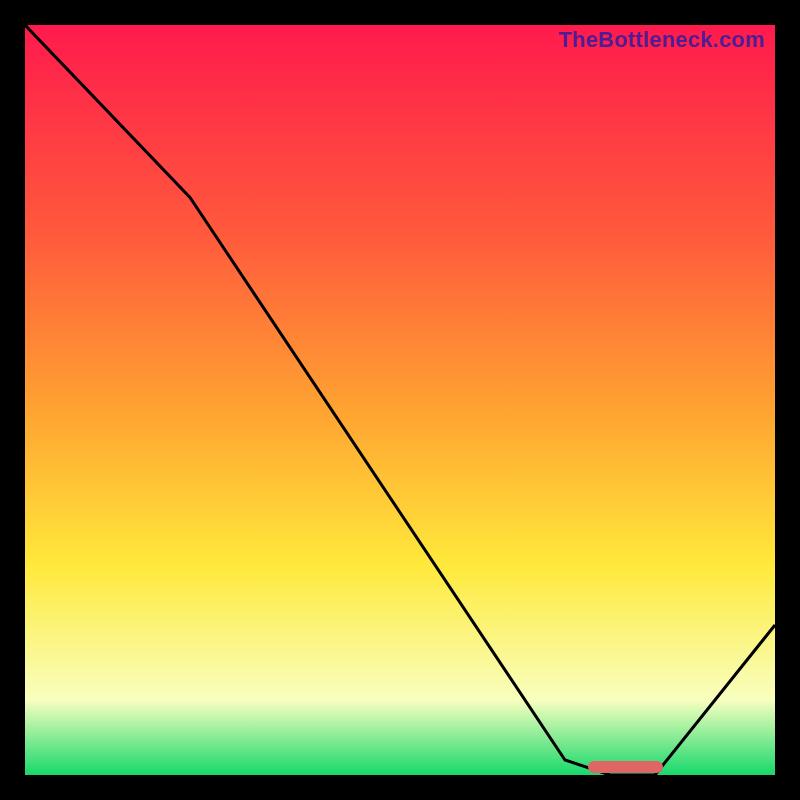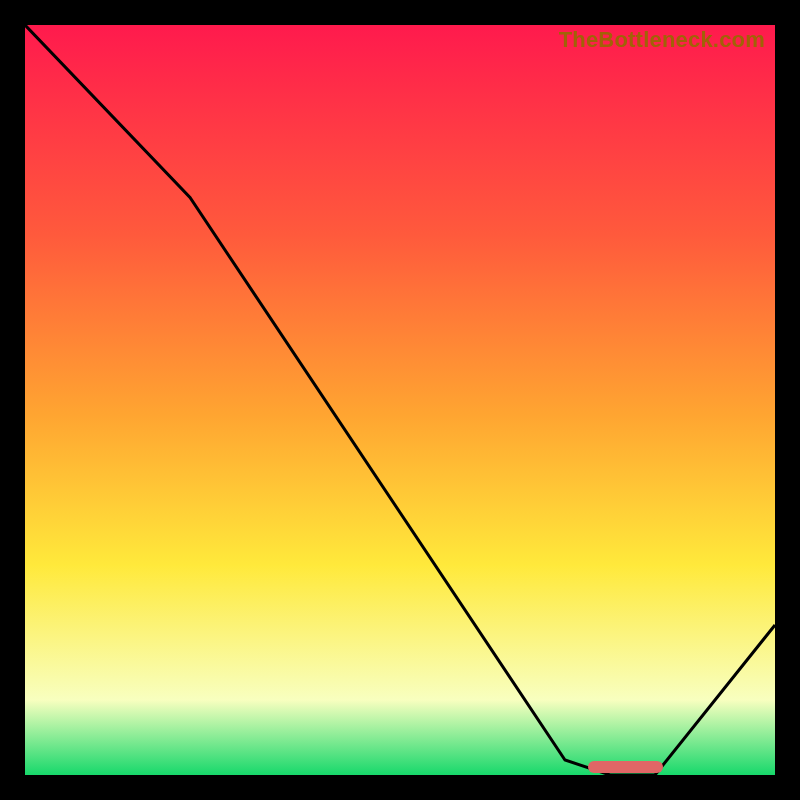--- a/index.html
+++ b/index.html
@@ -32,21 +32,21 @@
   svg.curve {
     position: absolute;
     left: 0; top: 0;
     width: 750px;
     height: 750px;
   }
   .watermark {
     position: absolute;
     top: 2px;
     right: 10px;
-    color: #a16207;
+    color: #4c1d95;
     font-size: 22px;
     font-weight: 600;
     letter-spacing: 0.2px;
     user-select: none;
   }
   .bar {
     position: absolute;
     background: #e06666;
     border-radius: 6px;
   }

